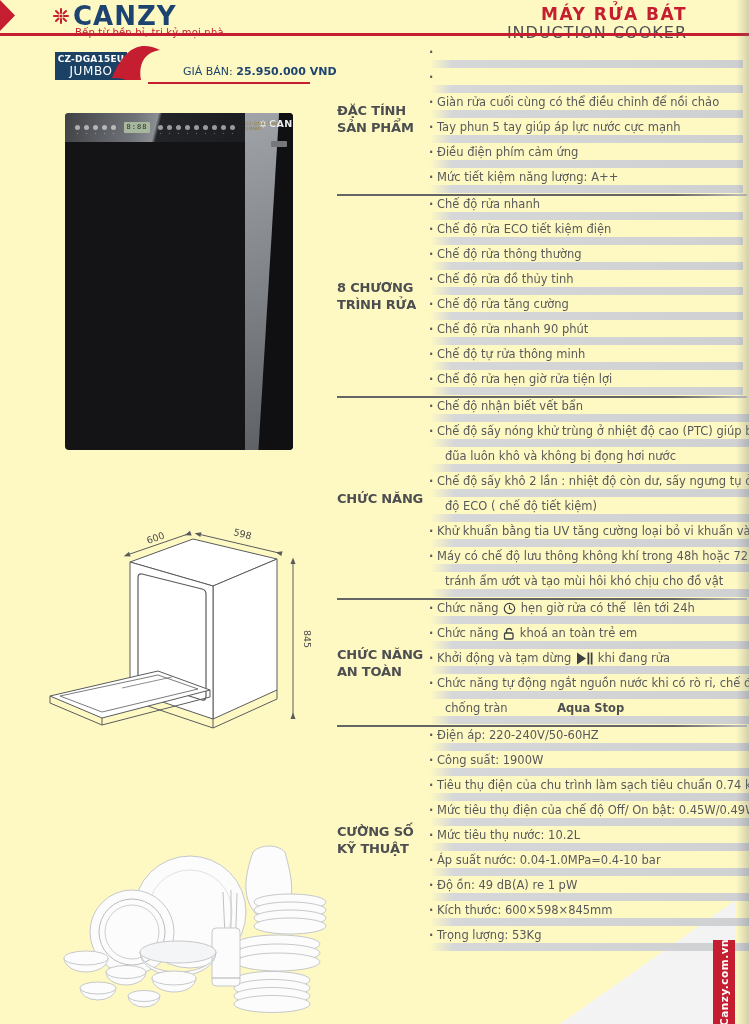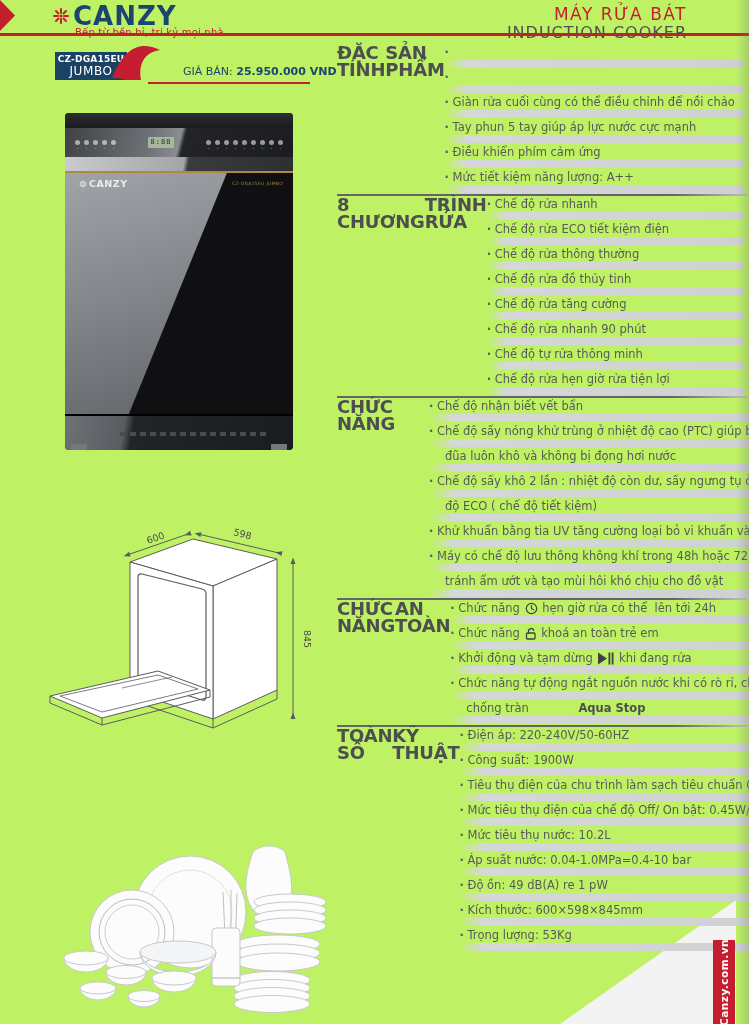--- a/index.html
+++ b/index.html
@@ -1,25 +1,25 @@
 <!DOCTYPE html>
 <html><head>
 <meta charset="utf-8">
 <style>
   html,body{margin:0;padding:0;background:#e9e9e9;}
-  .page{position:relative;width:749px;height:1024px;background:#bef264;overflow:hidden;
+  .page{position:relative;width:749px;height:1024px;background:#fef9c3;overflow:hidden;
         font-family:"DejaVu Sans","Liberation Sans",sans-serif;color:#58595b;}
   
   .hdr-arrow{position:absolute;left:0;top:0;width:15px;height:31px;background:#c41e30;
              clip-path:polygon(0 0,100% 50%,0 100%);}
   .hdr-flower{position:absolute;left:52px;top:7px;width:18px;height:18px;}
   .hdr-brand{position:absolute;left:73px;top:1px;font-size:26px;font-weight:bold;color:#1d4370;
              letter-spacing:1px;}
   .hdr-tagline{position:absolute;left:75px;top:27px;font-size:10px;color:#c41e30;letter-spacing:.2px;}
-  .hdr-title{position:absolute;right:62px;top:4px;font-size:17px;font-weight:normal;color:#c41e30;
+  .hdr-title{position:absolute;right:62px;top:4px;font-size:17px;font-weight:bold;color:#c41e30;
              letter-spacing:1.5px;}
   .hdr-sub{position:absolute;right:62px;top:23px;font-size:16px;color:#4f5052;letter-spacing:1px;}
   .hdr-line{position:absolute;left:0;top:33px;width:749px;height:2.5px;background:#c41e30;}
   
   .edge-strip{position:absolute;right:0;top:0;bottom:0;width:13px;z-index:5;
       background:linear-gradient(90deg,rgba(110,112,118,0) 0%,rgba(110,112,118,.16) 55%,rgba(110,112,118,.30) 100%);}
   .corner-mark{position:absolute;left:560px;top:900px;width:176px;height:124px;background:#f3f3f4;
       clip-path:polygon(100% 0,100% 100%,0 100%);z-index:1;}
   .site-strip{position:absolute;left:713px;top:940px;width:22px;height:84px;background:#c41e30;z-index:6;
       display:flex;align-items:center;justify-content:center;}
@@ -29,21 +29,21 @@
   .badge{position:absolute;left:55px;top:52px;width:72px;height:28px;background:#1b4165;z-index:2;
       display:flex;flex-direction:column;align-items:center;justify-content:center;color:#fff;}
   .badge .l1{font-size:9px;font-weight:bold;letter-spacing:.2px;}
   .badge .l2{font-size:12px;font-weight:normal;letter-spacing:.6px;}
   .swoosh{position:absolute;left:110px;top:40px;width:52px;height:42px;z-index:3;}
   .price{position:absolute;left:183px;top:65px;font-size:11px;color:#1d4370;white-space:pre;}
   .price b{font-weight:bold;}
   .price-line{position:absolute;left:148px;top:82px;width:162px;height:2px;background:#c41e30;}
   
   .dw{position:absolute;left:65px;top:113px;width:228px;height:337px;background:#141416;
-      border-radius:4px;overflow:hidden;display:flex;flex-direction:column;z-index:2;}
+      border-radius:4px;overflow:hidden;display:flex;flex-direction:row;z-index:2;}
   .dw-topcap{height:15px;background:linear-gradient(180deg,#2c2d30,#1a1b1d);}
   .dw-panel{height:29px;position:relative;display:flex;align-items:center;padding:0 10px;gap:4px;
       background:linear-gradient(104deg,#3f4145 0%,#6f7277 38%,#8a8d92 50%,#232427 52%,#1c1d20 100%);}
   .pi{width:5px;height:5px;border-radius:50%;background:rgba(255,255,255,.55);
       box-shadow:0 6px 0 -1.8px rgba(255,255,255,.28);}
   .pgap{flex:1;}
   .dw-display{width:26px;height:11px;background:#a7b79d;border-radius:1px;color:#22301f;
       font-size:7px;line-height:11px;text-align:center;letter-spacing:1px;
       font-family:"DejaVu Sans Mono","Liberation Mono",monospace;}
   .dw-silver{height:14px;background:linear-gradient(100deg,#c9cbce 0%,#a2a5a9 52%,#3a3b3e 54%,#2e2f32 100%);}
@@ -61,22 +61,22 @@
   .dw-vents{position:absolute;left:55px;top:16px;width:150px;height:4px;
       background:repeating-linear-gradient(90deg,#4a4b4e 0 6px,transparent 6px 10px);}
   .dw-foot{position:absolute;bottom:0;width:16px;height:6px;background:#75777a;border-radius:1px;}
   
   .dim-svg{position:absolute;left:30px;top:528px;z-index:2;}
   .dim-svg text{font-size:9.5px;fill:#4a4b4d;}
   .dishes-svg{position:absolute;left:40px;top:840px;z-index:2;}
   
   .spec-col{position:absolute;left:337px;top:44px;width:410px;z-index:2;}
   .spec-section{display:flex;}
-  .spec-label{flex:0 0 92px;display:flex;flex-direction:row;justify-content:center;
-      font-size:18px;font-weight:bold;color:#4d4e50;line-height:17px;letter-spacing:-.2px;}
+  .spec-label{flex:0 0 92px;display:flex;flex-direction:column;justify-content:center;
+      font-size:13px;font-weight:bold;color:#4d4e50;line-height:17px;letter-spacing:-.2px;}
   .spec-items{flex:1;}
   .spec-line{position:relative;height:25px;}
   .band{position:absolute;left:1px;right:4px;top:16px;height:8px;border-radius:1px;
       background:linear-gradient(90deg,rgba(210,211,213,0) 0%,#d6d7d9 7%,#cfd0d2 100%);}
   .txt{position:relative;z-index:1;display:flex;align-items:center;font-size:11.5px;
       line-height:15px;color:#58595b;padding-top:1px;}
   .txt span{white-space:pre;}
   .txt .bold{font-weight:bold;color:#4d4e50;margin-left:46px;}
   .bullet{display:inline-block;width:8px;font-weight:bold;}
   .cont{padding-left:8px;}
@@ -286,21 +286,21 @@
             <span class="band"></span>
             <span class="txt">
               <span class="bullet">·</span>
               <span>Tay phun 5 tay giúp áp lực nước cực mạnh</span>
             </span>
           </div>
           <div class="spec-line">
             <span class="band"></span>
             <span class="txt">
               <span class="bullet">·</span>
-              <span>Điều khiển phím cảm ứng</span>
+              <span>Điều điện phím cảm ứng</span>
             </span>
           </div>
           <div class="spec-line">
             <span class="band"></span>
             <span class="txt">
               <span class="bullet">·</span>
               <span>Mức tiết kiệm năng lượng: A++</span>
             </span>
           </div>
         </div>
@@ -491,21 +491,21 @@
               <span class="bullet"></span>
               <span>chống tràn </span>
               <span class="bold">Aqua Stop</span>
             </span>
           </div>
         </div>
       </div>
       <div class="spec-sep"></div>
       <div class="spec-section">
         <div class="spec-label">
-          <div>TOÀN SỐ</div>
+          <div>CƯỜNG SỐ</div>
           <div>KỸ THUẬT</div>
         </div>
         <div class="spec-items">
           <div class="spec-line">
             <span class="band"></span>
             <span class="txt">
               <span class="bullet">·</span>
               <span>Điện áp: 220-240V/50-60HZ</span>
             </span>
           </div>

